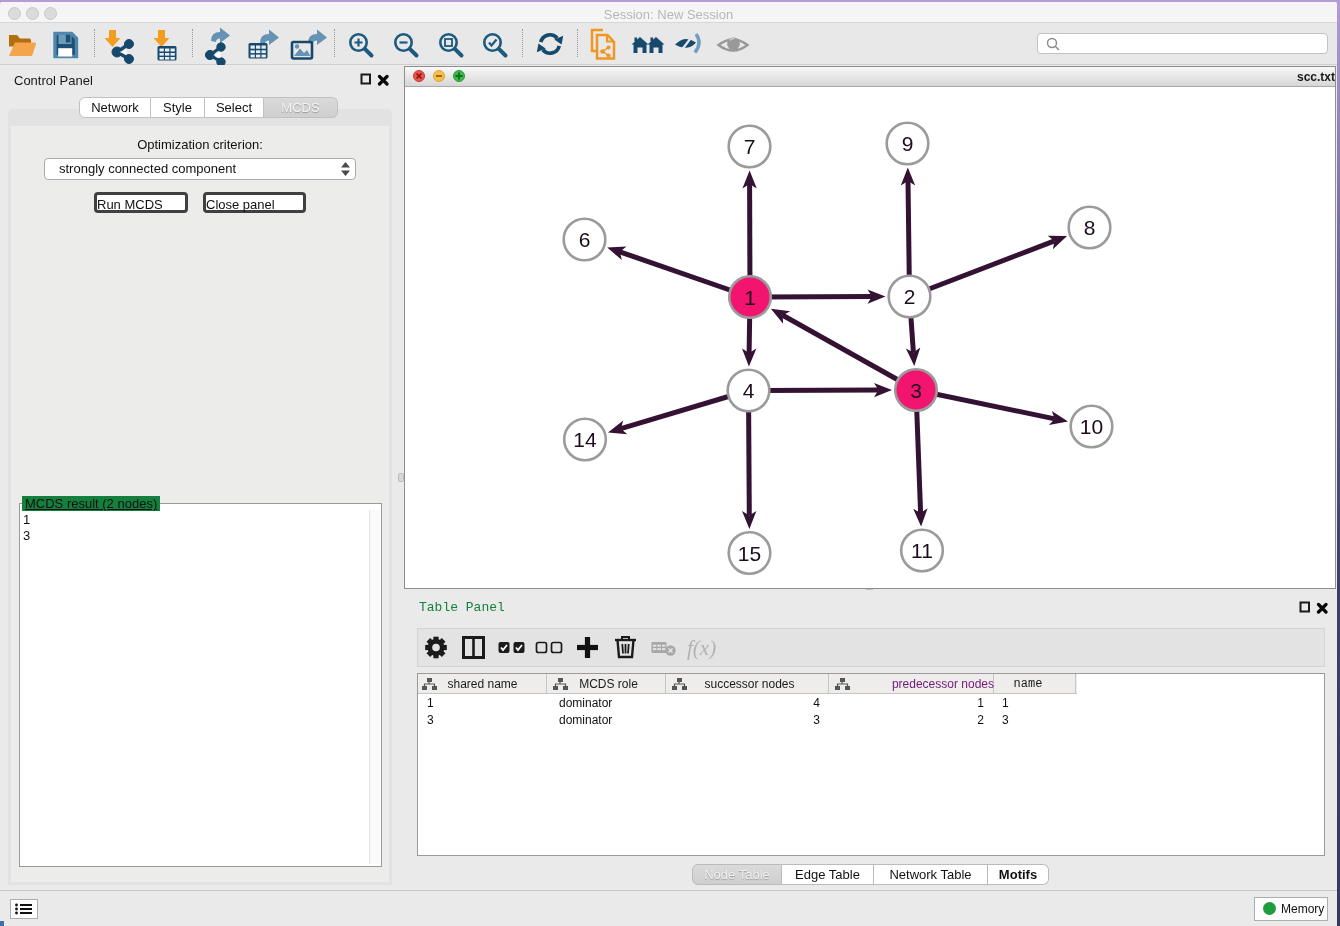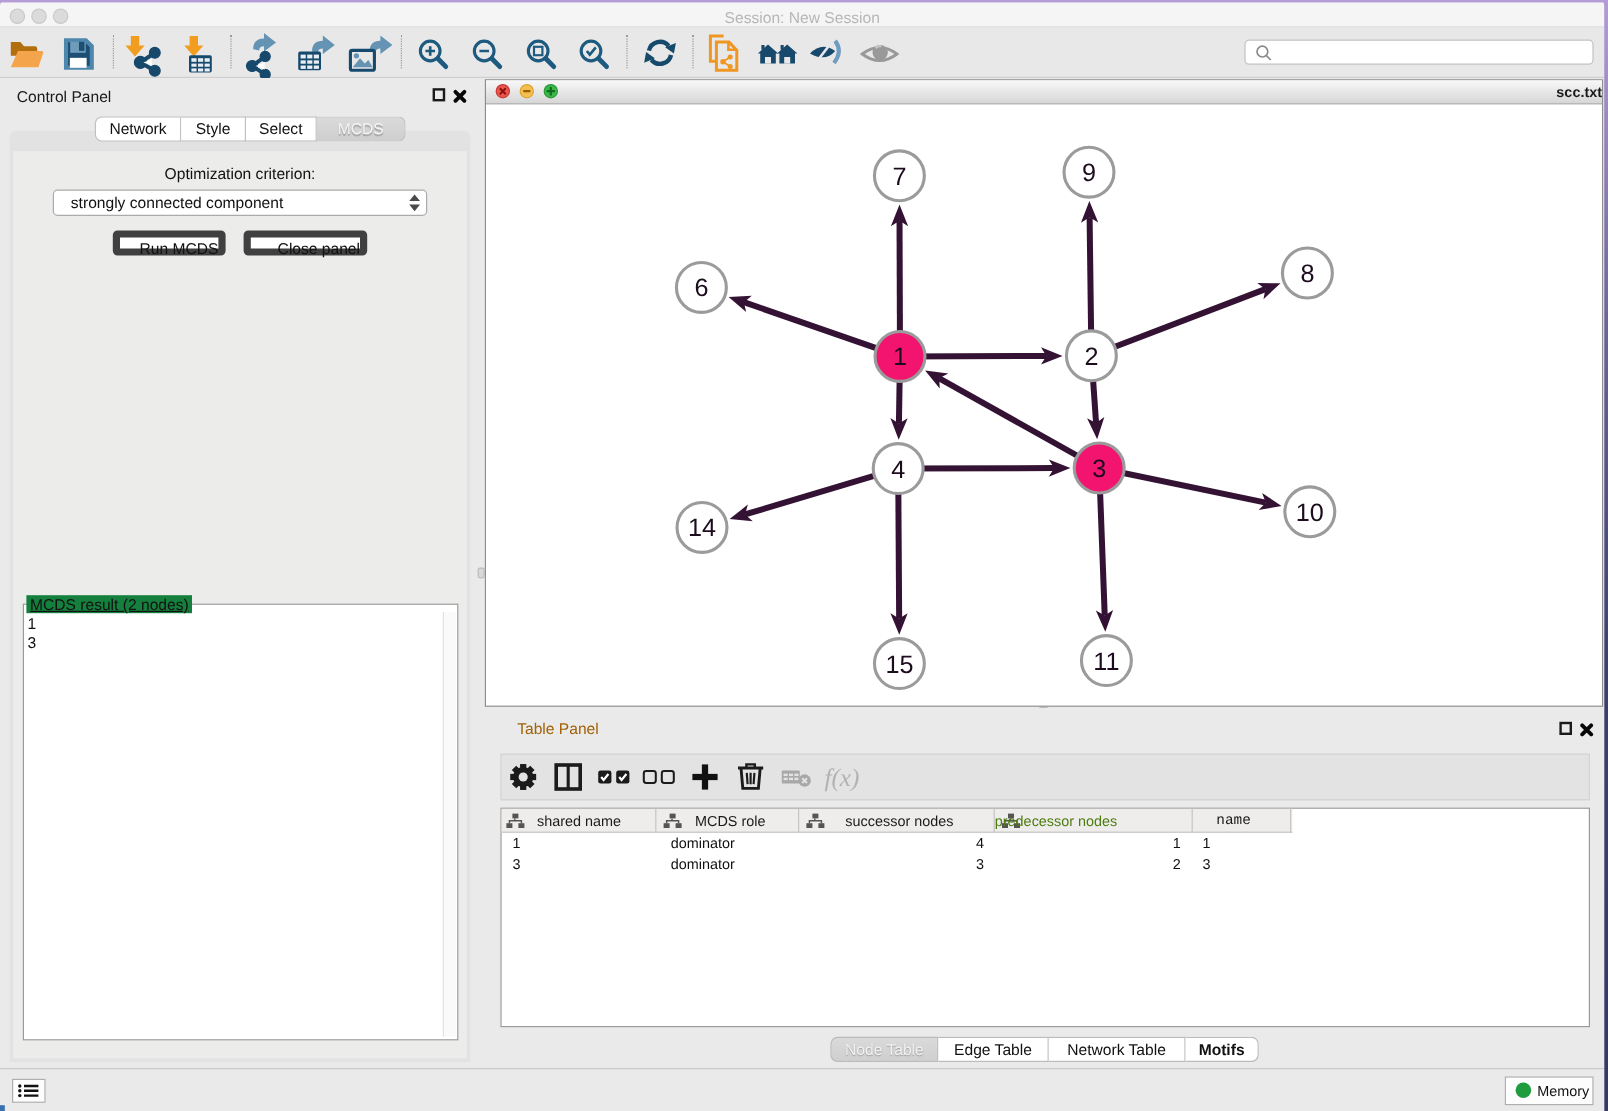--- a/index.html
+++ b/index.html
@@ -13,31 +13,31 @@
 .toolbar{left:0;top:23px;width:1337px;height:42px;background:#e9e8e8;border-bottom:1px solid #d0cfcf;}
 .sep{top:7px;height:28px;width:1px;border-left:1px dotted #9a9a9a;}
 .searchbox{left:1037px;top:11px;width:291px;height:21px;background:#fff;border:1px solid #c3c2c2;border-radius:4px;}
 
 .cp-title{left:14px;top:73px;font-size:13px;color:#1a1a1a;}
 .cp-outer{left:8px;top:109px;width:384px;height:776px;background:#e3e2e2;border-radius:5px 5px 0 0;}
 .cp-inner{left:11px;top:126px;width:378px;height:756px;background:#ececeb;}
 .tab{position:absolute;top:97px;height:21px;background:#fff;border:1px solid #c2c1c1;font-size:13px;color:#111;text-align:center;line-height:20px;}
 .opt-label{left:11px;top:137px;width:378px;text-align:center;font-size:13px;color:#111;}
 .combo{left:44px;top:158px;width:312px;height:22px;background:#fff;border:1px solid #ababab;border-radius:4px;font-size:13px;color:#111;line-height:20px;padding-left:14px;}
-.btn{position:absolute;height:21px;background:#fff;border:6px solid #404040;border-radius:4px;font-size:13px;color:#111;text-align:right;line-height:20px;}
+.btn{position:absolute;height:21px;background:#fff;border:3px solid #404040;border-radius:4px;font-size:13px;color:#111;text-align:left;line-height:20px;}
 .mcds-box{left:19px;top:503px;width:363px;height:364px;border:1px solid #9b9a9a;background:#fff;}
 .mcds-label{left:22px;top:496px;background:#15803d;padding:0 3px;font-size:13px;color:#111;text-decoration:underline;}
 
 .sccwin{left:404px;top:66px;width:932px;height:523px;border:1px solid #8f8e8e;background:#fff;}
 .scc-titlebar{left:0;top:0;width:930px;height:20px;background:linear-gradient(#f8f8f8,#d7d6d6);border-bottom:1px solid #aaa9a9;}
 .scc-title{width:100%;top:3px;text-align:right;font-size:12px;font-weight:bold;color:#1a1a1a;}
 .light{width:12px;height:12px;border-radius:50%;top:3px;}
 .light svg{position:absolute;left:0;top:0;}
 
-.tp-title{left:431px;top:600px;font-size:13px;color:#a16207;}
+.tp-title{left:419px;top:600px;font-size:13px;color:#15803d;font-family:Liberation Mono, monospace;}
 .tp-toolbar{left:417px;top:628px;width:908px;height:39px;background:#e4e3e3;border:1px solid #d4d3d3;}
 .tbl{left:417px;top:673px;width:908px;height:183px;background:#fff;border:1px solid #9b9a9a;}
 .thead{left:0;top:0;width:659px;height:20px;background:#eeedec;border-bottom:1px solid #c6c5c5;}
 .th{position:absolute;top:0;height:20px;border-right:1px solid #c6c5c5;font-size:12px;color:#1a1a1a;}
 .td{position:absolute;font-size:12px;color:#111;}
 .btab{position:absolute;top:864px;height:21px;background:#fff;border:1px solid #bcbbbb;font-size:13px;color:#111;text-align:center;line-height:20px;}
 
 .statusbar{left:0;top:890px;width:1337px;height:36px;background:#ebeaea;border-top:1px solid #c9c8c8;}
 .sq-btn{background:#fdfdfd;border:1px solid #afaeae;}
 </style></head><body>
@@ -393,21 +393,21 @@
           <path d="M9,5 v2 M4.5,9 v-2 h10 v2 M9,5 v2" stroke="#555" stroke-width="1.2" fill="none"></path>
         </g>
       <use href="#oc" x="131"></use>
       <use href="#oc" x="250"></use>
       <use href="#oc" x="413"></use>
     </g>
   </svg>
   <div class="abs" style="left:418px;top:677px;width:129px;text-align:center;font-size:12px;color:#1a1a1a;">shared name</div>
   <div class="abs" style="left:549px;top:677px;width:119px;text-align:center;font-size:12px;color:#1a1a1a;">MCDS role</div>
   <div class="abs" style="left:668px;top:677px;width:163px;text-align:center;font-size:12px;color:#1a1a1a;">successor nodes</div>
-  <div class="abs" style="left:829px;top:677px;width:165px;text-align:left;font-size:12px;color:#4d7c0f;">predecessor nodes</div>
+  <div class="abs" style="left:829px;top:677px;width:165px;text-align:right;font-size:12px;color:#701a75;">predecessor nodes</div>
   <div class="abs" style="left:986px;top:677px;width:84px;text-align:center;font-size:12px;color:#1a1a1a;font-family:Liberation Mono, monospace;">name</div>
   <div class="abs td" style="left:427px;top:696px;">1</div>
   <div class="abs td" style="left:559px;top:696px;">dominator</div>
   <div class="abs td" style="left:666px;top:696px;width:154px;text-align:right;">4</div>
   <div class="abs td" style="left:829px;top:696px;width:155px;text-align:right;">1</div>
   <div class="abs td" style="left:1002px;top:696px;">1</div>
   <div class="abs td" style="left:427px;top:713px;">3</div>
   <div class="abs td" style="left:559px;top:713px;">dominator</div>
   <div class="abs td" style="left:666px;top:713px;width:154px;text-align:right;">3</div>
   <div class="abs td" style="left:829px;top:713px;width:155px;text-align:right;">2</div>

